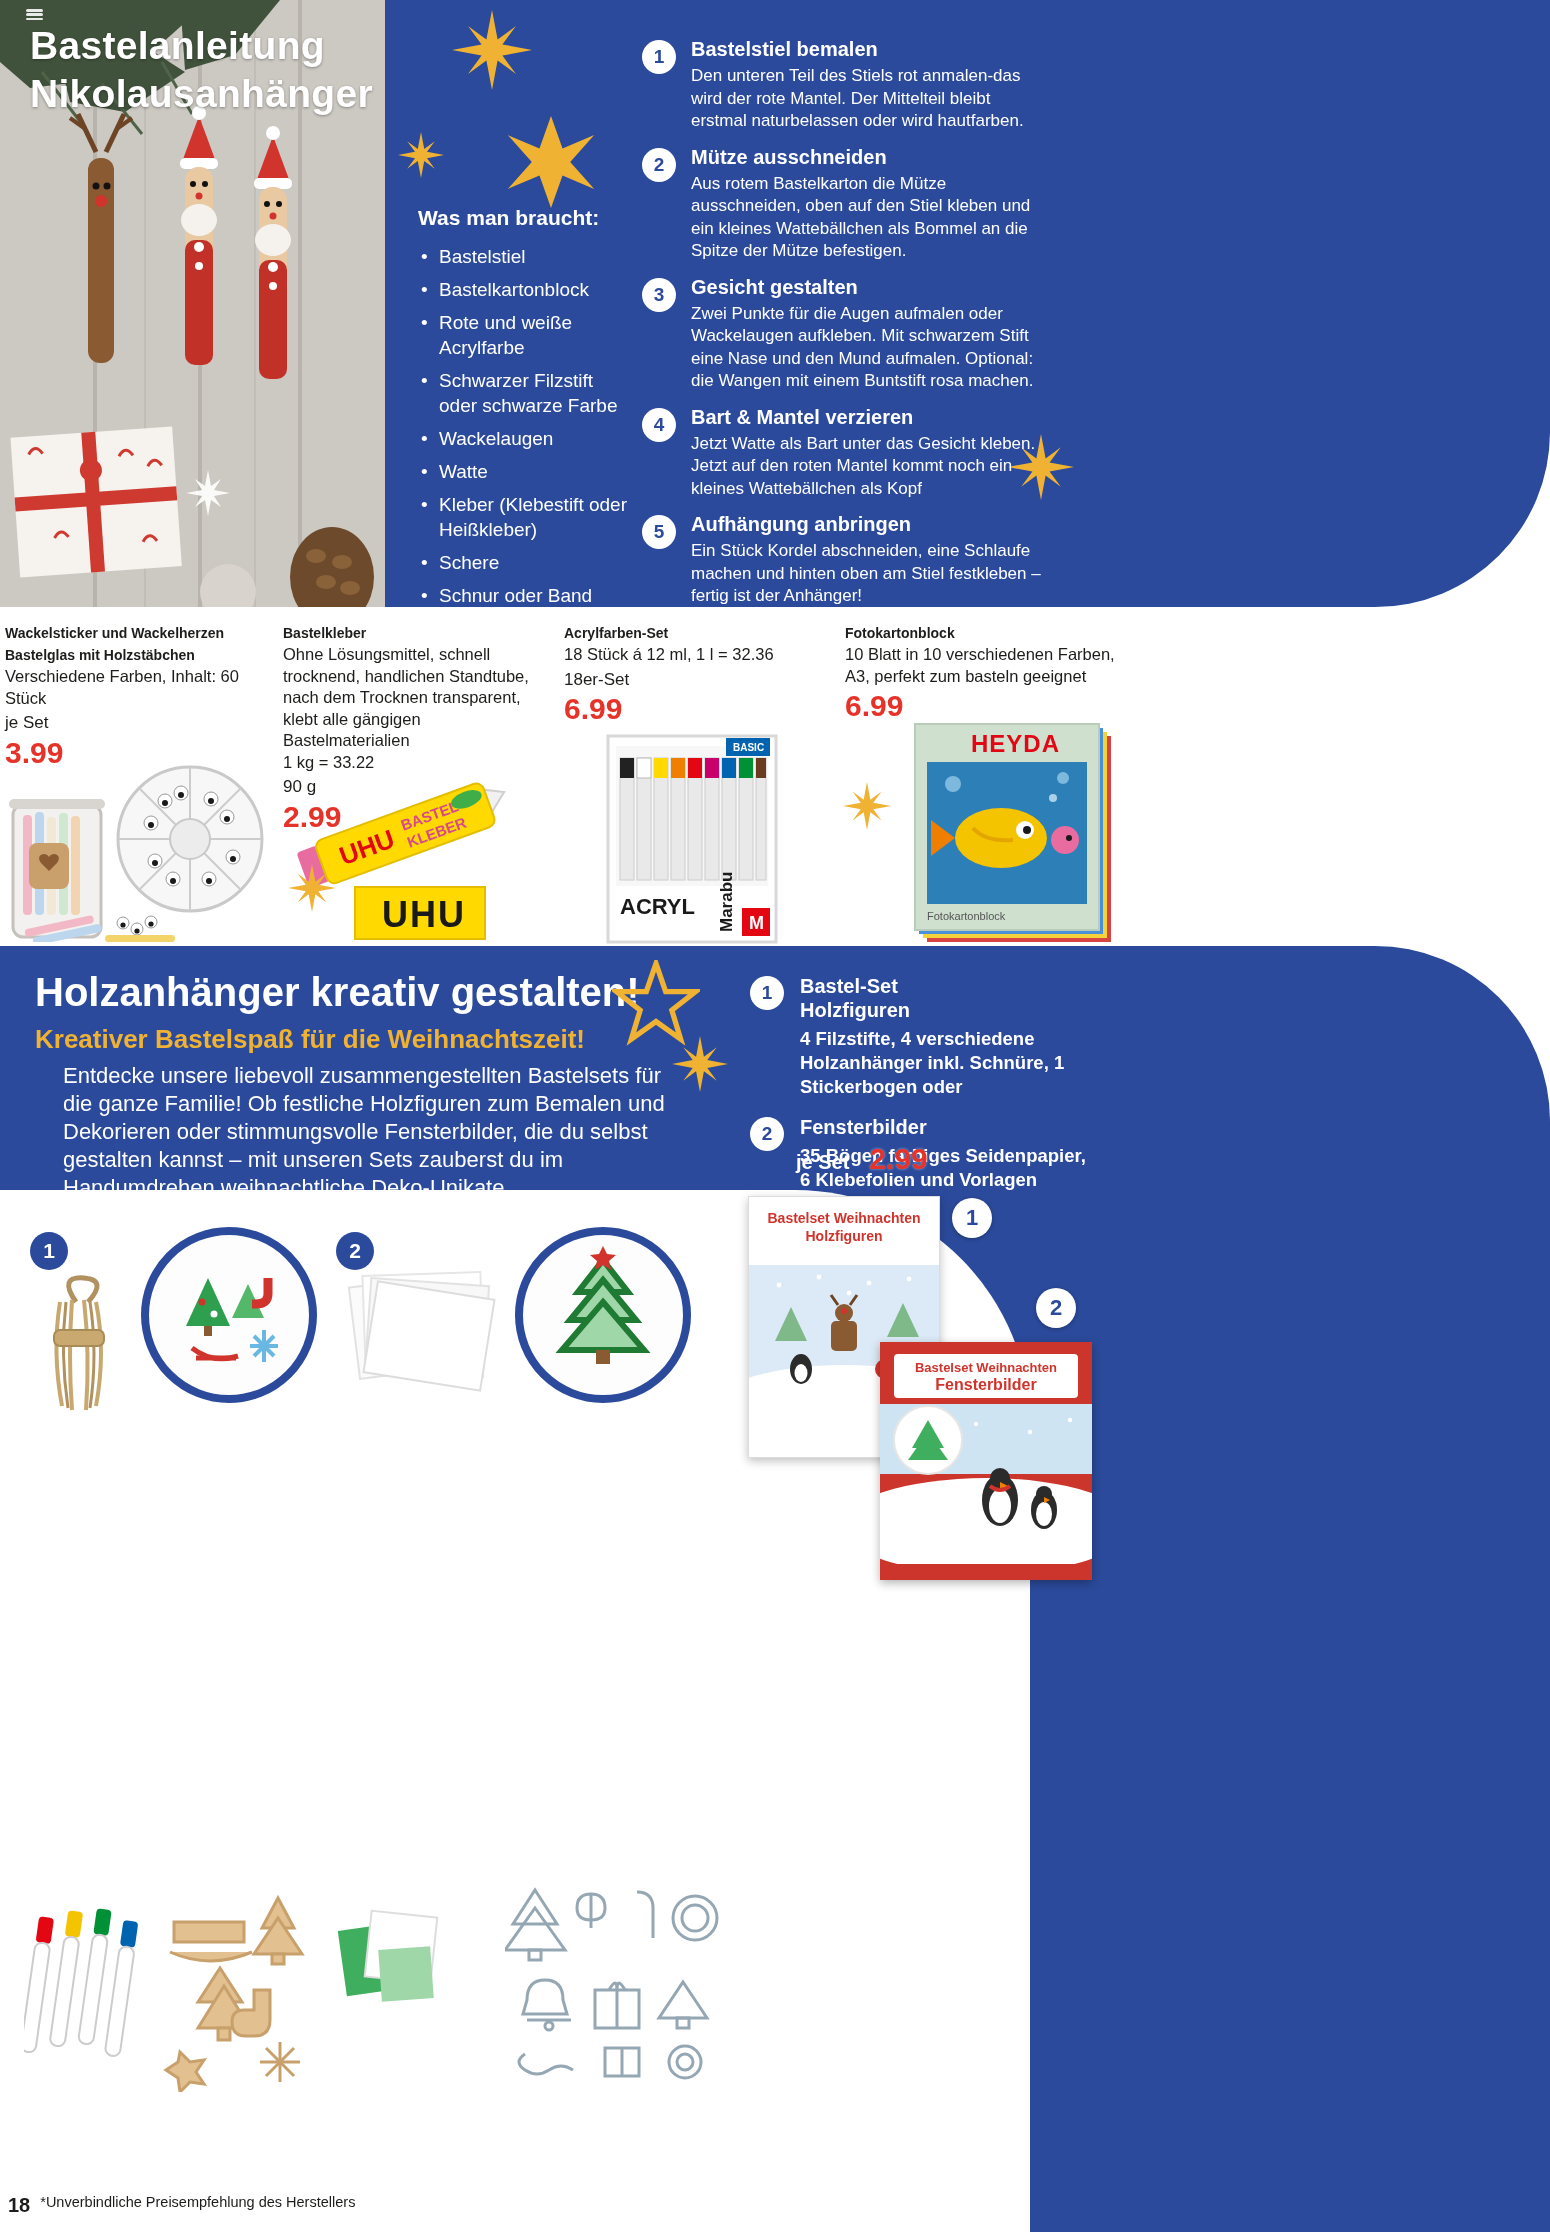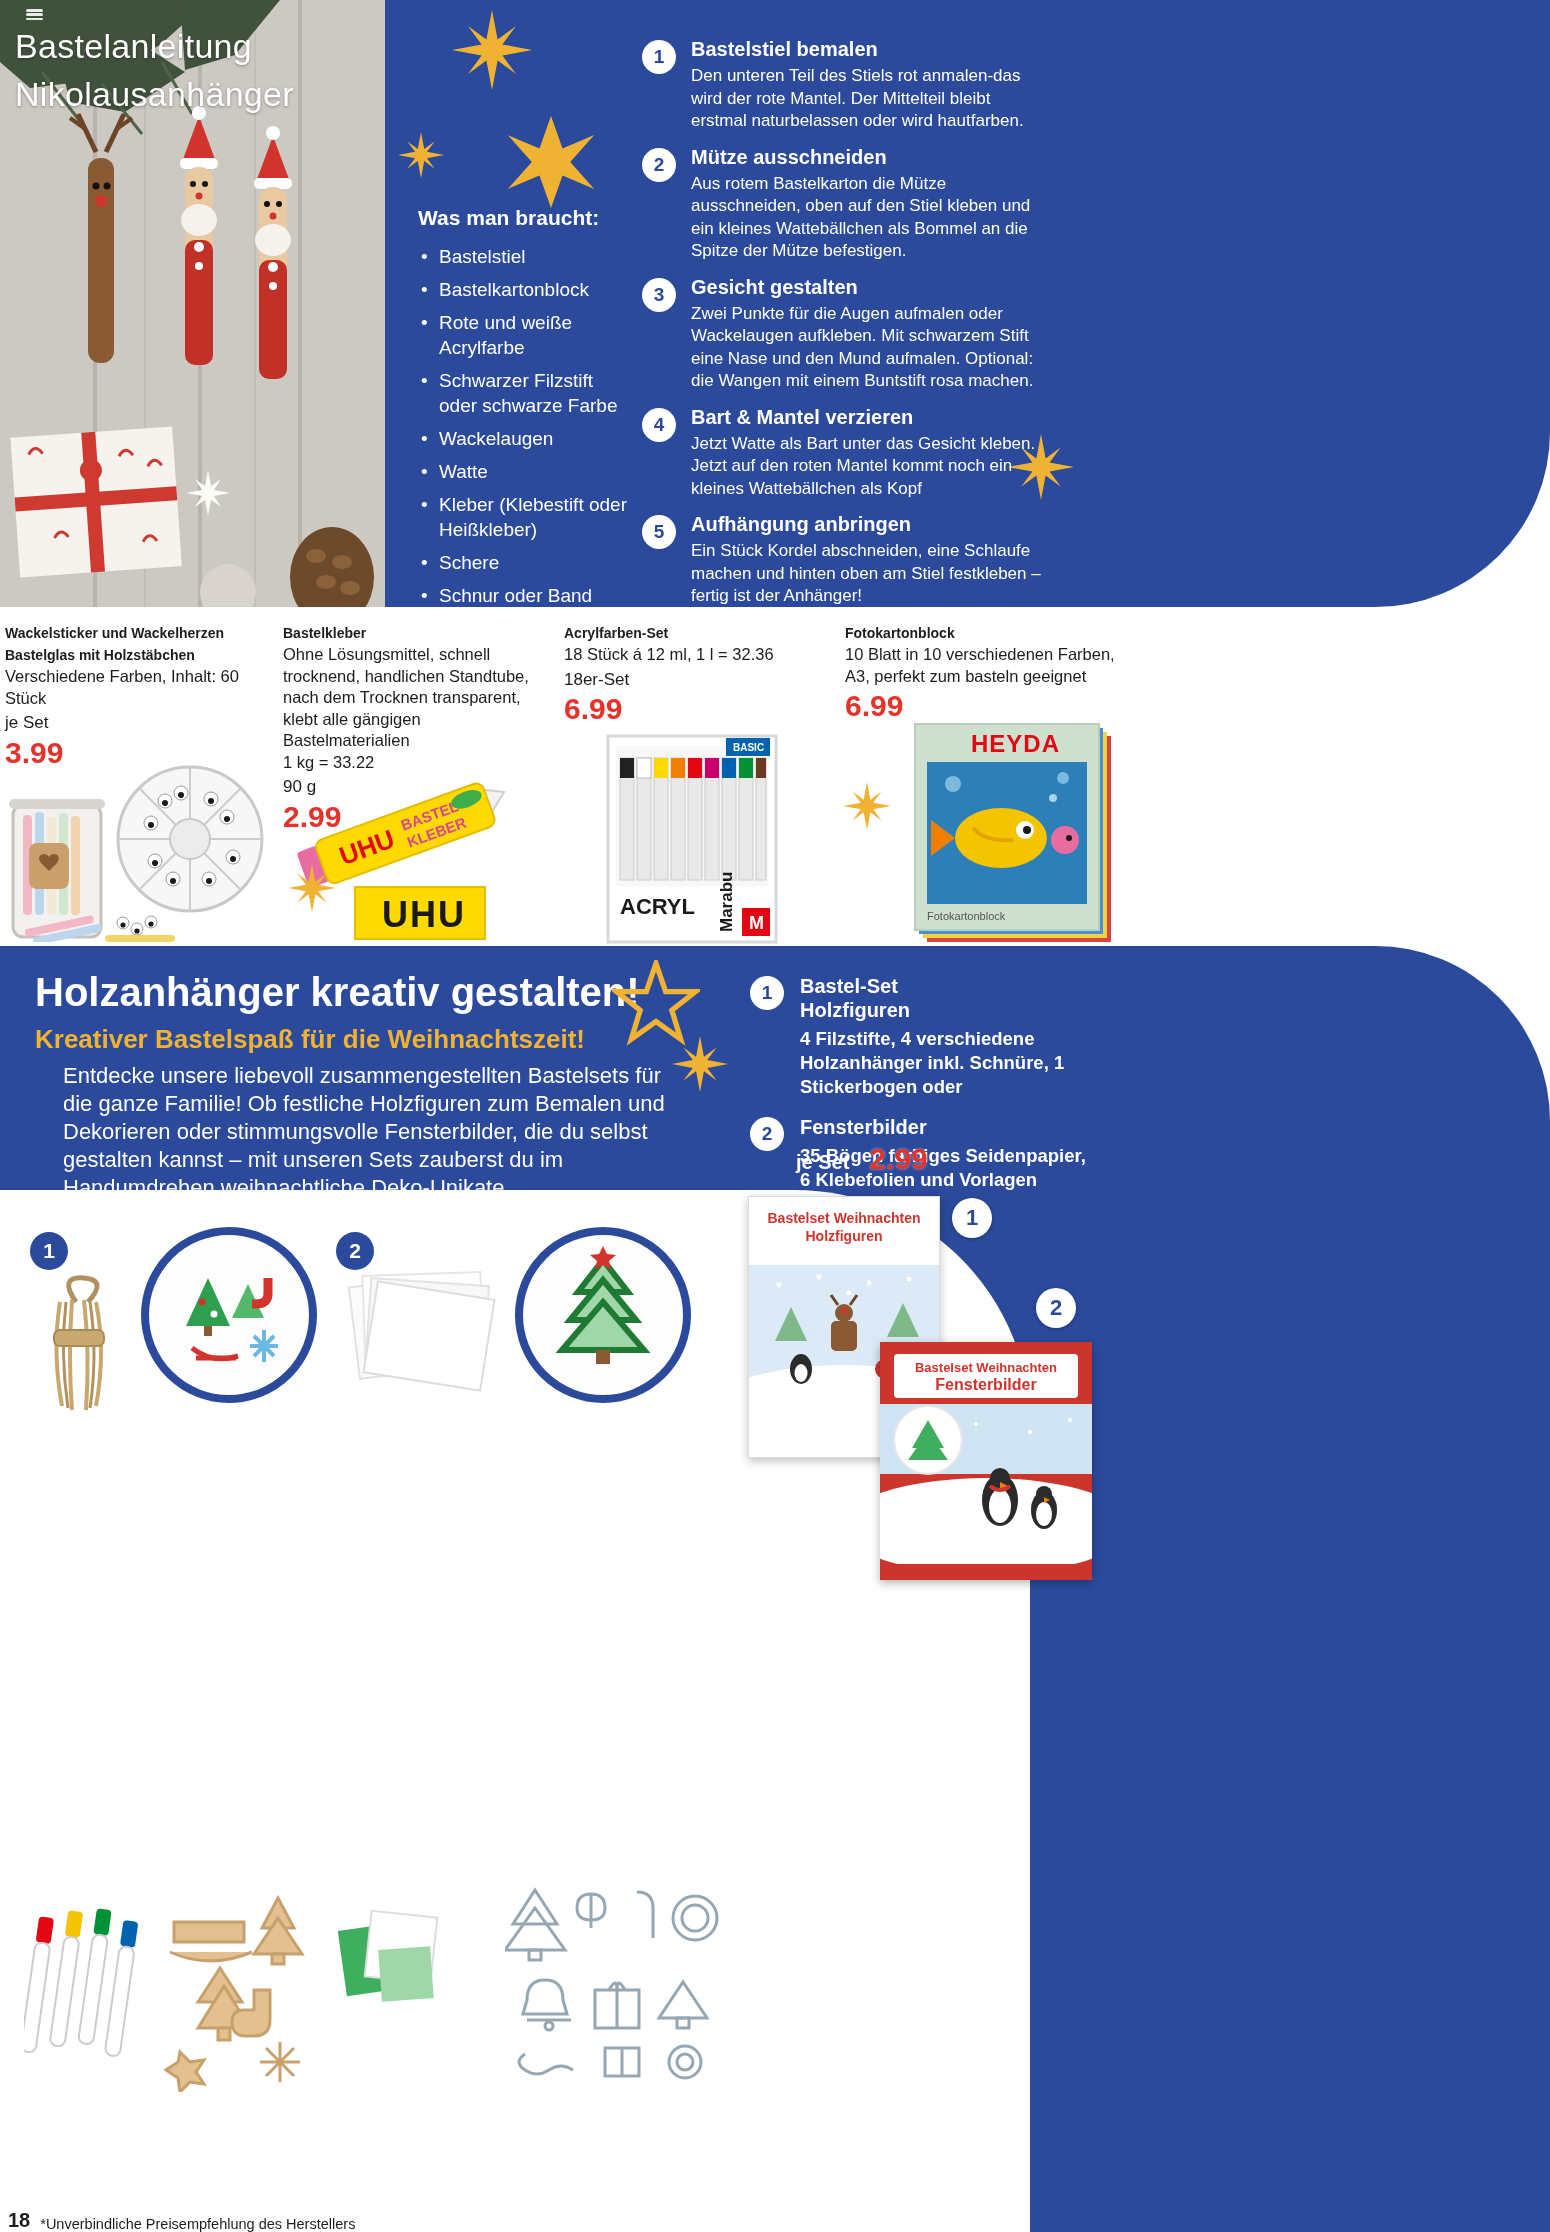--- a/index.html
+++ b/index.html
@@ -9,22 +9,22 @@
   .page { position:relative; width:1550px; height:2232px; background:#fff; overflow:hidden; margin:0 auto; }
 
   
   .top-section { position:absolute; left:0; top:0; width:1550px; height:607px;
                  background:var(--blue); border-bottom-right-radius:175px; }
   .menu-icon { position:absolute; left:26px; top:9px; width:17px; height:11px;
                display:flex; flex-direction:column; justify-content:space-between; cursor:pointer; }
   .menu-icon span { display:block; height:2.5px; background:#e9e9e9; border-radius:2px; }
   .photo { position:absolute; left:0; top:0; width:385px; height:607px; }
   .photo svg { display:block; width:100%; height:100%; }
-  .tutorial-title { position:absolute; left:15px; top:22px; font-size:34px; line-height:48px;
-                    font-weight:normal; color:#fff; letter-spacing:.3px; text-shadow:0 1px 3px rgba(0,0,0,.35); }
+  .tutorial-title { position:absolute; left:30px; top:22px; font-size:39px; line-height:48px;
+                    font-weight:bold; color:#fff; letter-spacing:.3px; text-shadow:0 1px 3px rgba(0,0,0,.35); }
   .needs { position:absolute; left:418px; top:206px; width:210px; color:#fff; }
   .needs h3 { font-size:21px; margin-bottom:14px; }
   .needs ul { list-style:none; }
   .needs li { font-size:19px; line-height:25px; margin-bottom:8px; padding-left:21px; position:relative; }
   .needs li::before { content:"•"; position:absolute; left:3px; }
   .steps { position:absolute; left:642px; top:38px; width:404px; color:#fff; }
   .step { display:flex; gap:15px; margin-bottom:13px; }
   .step-badge { flex:0 0 34px; width:34px; height:34px; border-radius:50%; background:#fff;
                 color:var(--blue); font-size:19px; font-weight:bold;
                 display:flex; align-items:center; justify-content:center; margin-top:2px; }
@@ -109,21 +109,21 @@
   .packshot-2 svg { display:block; width:212px; height:160px; margin-top:6px; }
   .badge-white { position:absolute; width:40px; height:40px; border-radius:50%; background:#fff;
                  color:var(--blue); font-size:22px; font-weight:bold;
                  display:flex; align-items:center; justify-content:center;
                  box-shadow:0 1px 4px rgba(0,0,0,.3); }
   .pack-badge-1 { left:952px;  top:252px; }
   .pack-badge-2 { left:1036px; top:342px; }
 
   
   .footer { position:absolute; left:0; top:2194px; width:1030px; height:38px; background:#fff;
-            display:flex; align-items:flex-end; gap:10px; padding-left:8px; }
+            display:flex; align-items:flex-start; gap:10px; padding-left:8px; }
   .page-num { font-size:20px; font-weight:bold; color:var(--dark); }
   .footnote { font-size:14.5px; color:var(--dark); }
 </style>
 </head>
 <body>
 
 <div class="page">
 
   <section class="top-section">
 

